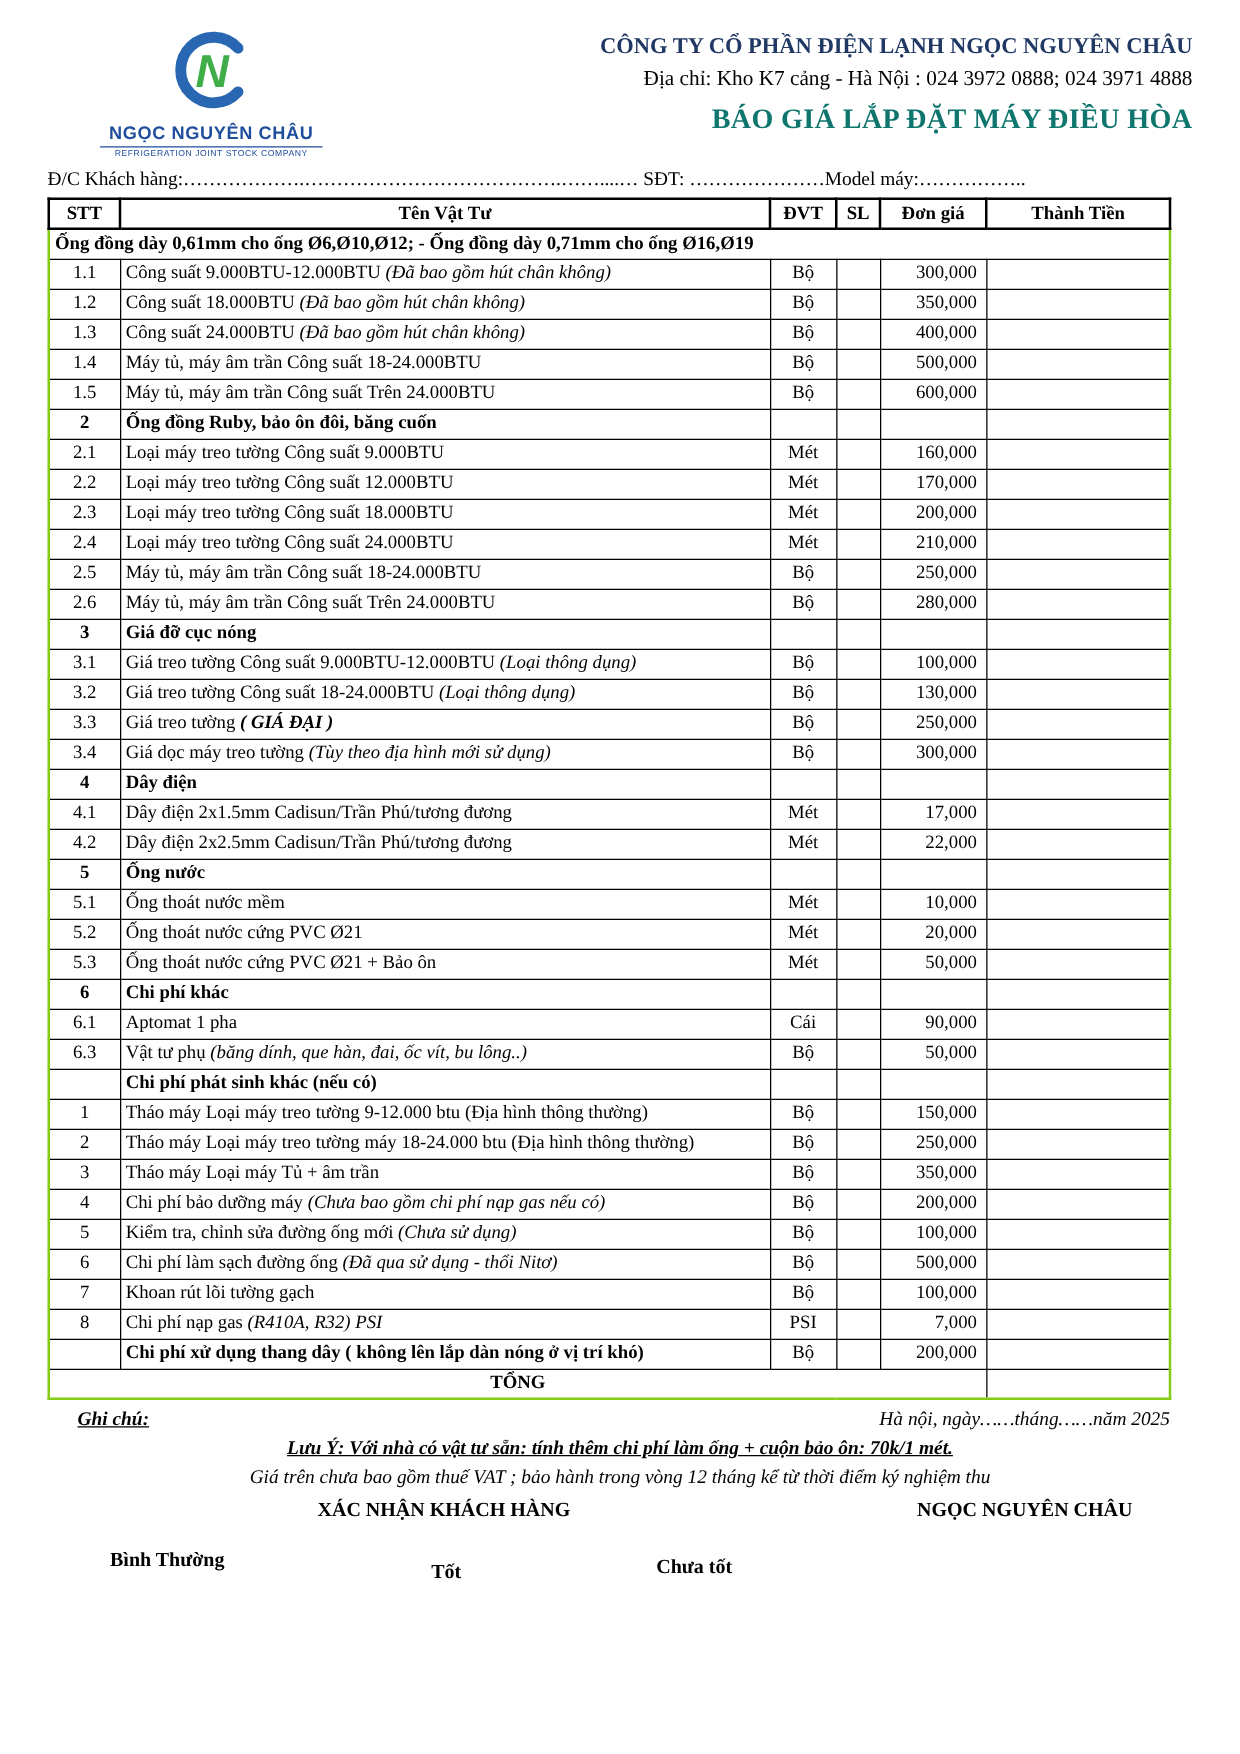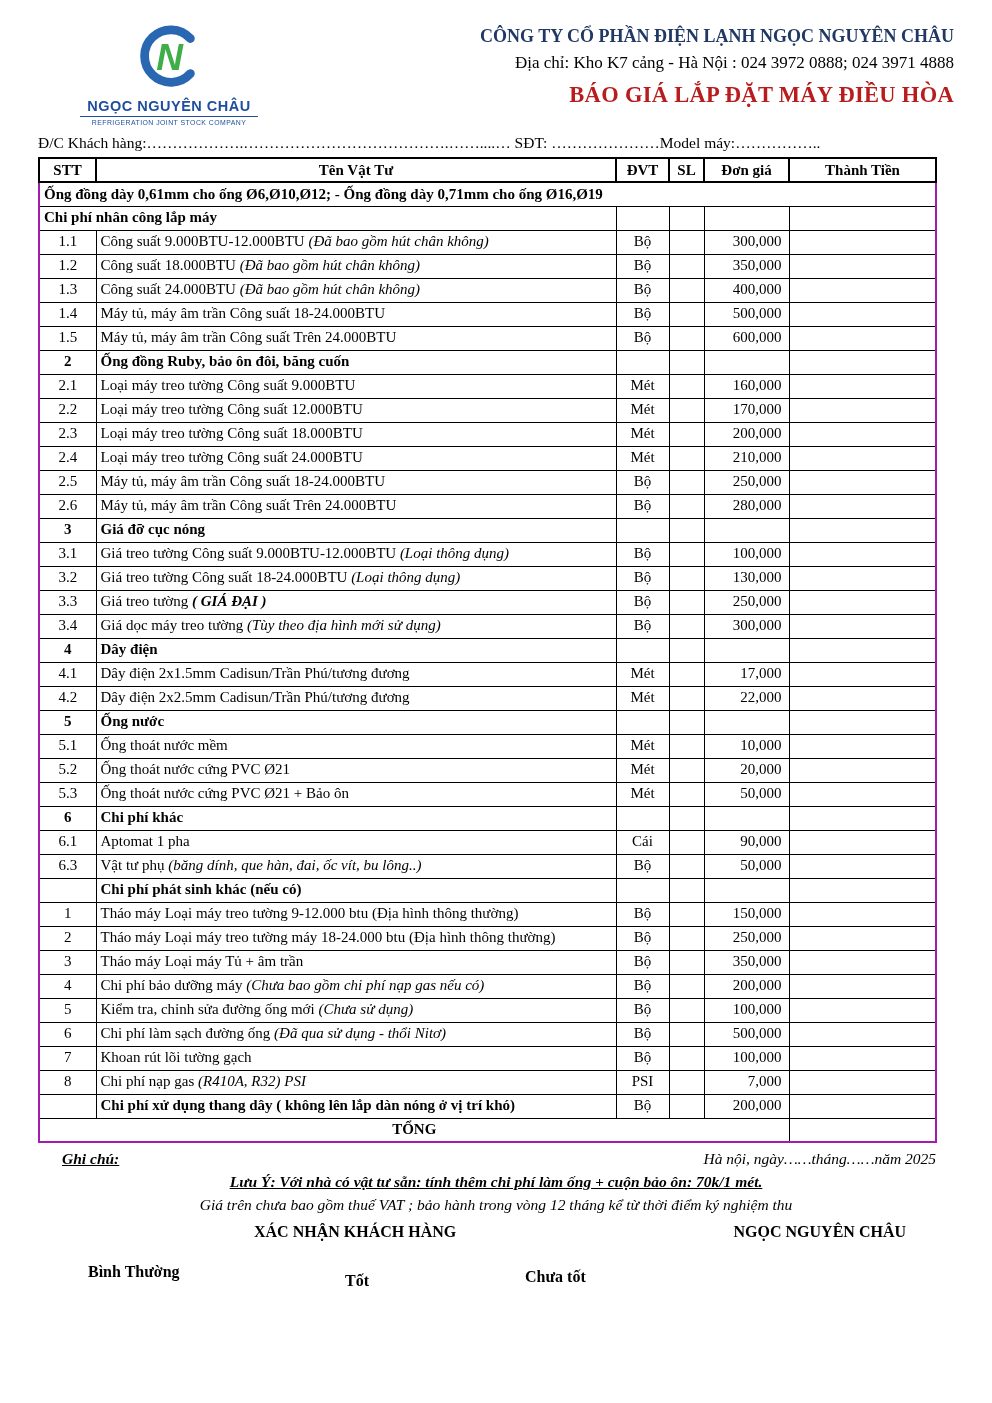--- a/index.html
+++ b/index.html
@@ -10,26 +10,26 @@
   .page { position:absolute; inset:0; padding:20px 38px 0 38px; }
 
   
   .header { display:flex; align-items:flex-start; }
   .logo-block { flex:0 0 178px; margin-left:42px; text-align:center; padding-top:2px; }
   .logo-name { font-family:"Liberation Sans", sans-serif; font-weight:bold; color:#1f4e9c; font-size:14.5px; letter-spacing:.5px; margin-top:2px; }
   .logo-sub  { font-family:"Liberation Sans", sans-serif; color:#1f4e9c; font-size:6.9px; letter-spacing:.45px; border-top:1px solid #1f4e9c; margin-top:2px; padding-top:2px; }
   .head-center { flex:1; text-align:right; padding-top:6px; }
   .company  { font-size:18px; font-weight:bold; color:#203864; }
   .address  { font-size:17px; margin-top:6px; }
-  .doc-title{ font-size:22.5px; font-weight:bold; color:#b91c1c; margin-top:9px; letter-spacing:.3px; }
+  .doc-title{ font-size:22.5px; font-weight:bold; color:#0f766e; margin-top:9px; letter-spacing:.3px; }
 
   .customer-line { font-size:15.5px; margin-top:8px; white-space:nowrap; overflow:hidden; }
 
   
-  table { border-collapse:collapse; table-layout:fixed; width:897px; margin-top:5px; border:2px solid #a21caf; font-size:15px; }
+  table { border-collapse:collapse; table-layout:fixed; width:897px; margin-top:5px; border:2px solid #84cc16; font-size:15px; }
   th { border:2px solid #000; font-size:15px; font-weight:bold; height:24px; text-align:center; padding:0 2px; }
   td { border:1px solid #000; height:24px; padding:0 4px; overflow:hidden; white-space:nowrap; line-height:1.15; }
   td.stt { text-align:center; }
   td.dvt { text-align:center; }
   td.price { text-align:right; padding-right:7px; }
   tr[data-name="note-row"] td { text-align:left; font-weight:bold; }
   tr[data-name="section-row"] td { font-weight:bold; }
   tr[data-name="total-row"] td.total-cell { text-align:center; font-weight:bold; }
   .it { font-style:italic; }
   .bd { font-weight:bold; }
@@ -89,27 +89,20 @@
         <th data-name="col-header-unit">ĐVT</th>
         <th data-name="col-header-qty">SL</th>
         <th data-name="col-header-unit-price">Đơn giá</th>
         <th data-name="col-header-amount">Thành Tiền</th>
       </tr>
     </thead>
     <tbody data-name="quote-table-body">
         <tr data-name="note-row">
           <td class="note-cell" data-name="copper-pipe-note" colspan="6">Ống đồng dày 0,61mm cho ống Ø6,Ø10,Ø12;  - Ống đồng dày 0,71mm cho ống Ø16,Ø19</td>
         </tr>
-        <tr data-name="section-row">
-          <td class="section-name" data-name="section-title" colspan="2"><span data-name="text-segment">Chi phí nhân công lắp máy</span></td>
-          <td data-name="dvt-cell"></td>
-          <td data-name="sl-cell"></td>
-          <td data-name="price-cell"></td>
-          <td data-name="amount-cell"></td>
-        </tr>
         <tr data-name="item-row">
           <td class="stt" data-name="stt-cell">1.1</td>
           <td class="name" data-name="item-name-cell"><span data-name="text-segment">Công suất 9.000BTU-12.000BTU </span><span class="it " data-name="text-segment">(Đã bao gồm hút chân không)</span></td>
           <td class="dvt" data-name="dvt-cell">Bộ</td>
           <td class="sl" data-name="sl-cell"></td>
           <td class="price" data-name="price-cell">300,000</td>
           <td class="amount" data-name="amount-cell"></td>
         </tr>
         <tr data-name="item-row">
           <td class="stt" data-name="stt-cell">1.2</td>

